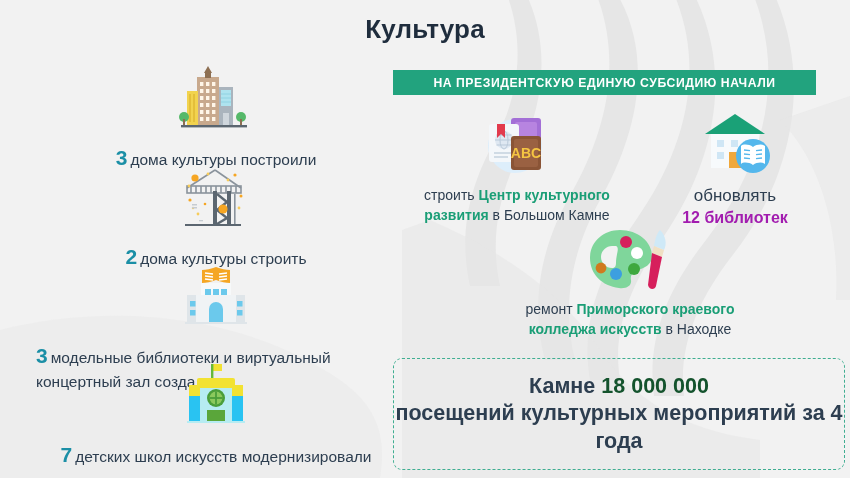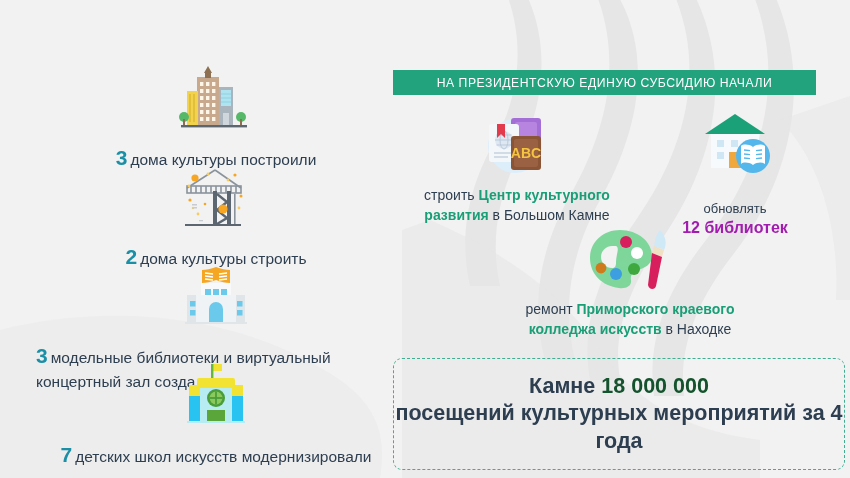--- a/index.html
+++ b/index.html
@@ -62,21 +62,21 @@
     margin-right: 3px;
   }
   
   .banner {
     position: absolute;
     left: 393px; top: 70px;
     width: 423px; height: 25px;
     background: #22a37e;
     color: #ffffff;
     font-size: 12.2px;
-    font-weight: normal;
+    font-weight: bold;
     letter-spacing: 0.55px;
     display: flex;
     align-items: center;
     justify-content: center;
     white-space: nowrap;
   }
   
   .subsidy-a {
     position: absolute;
     left: 398px; top: 108px;
@@ -96,21 +96,21 @@
     text-align: center;
   }
   .icon-wrap { display:flex; align-items:center; justify-content:center; }
   .cap {
     font-size: 14px;
     line-height: 1.4;
     color: #2d3e50;
     margin-top: 6px;
   }
   .cap .hl { color: #1a9e76; font-weight: bold; }
-  .cap-sm { font-size: 13px; color: #2d3e50; line-height: 1.35; margin-top: 20px; }
+  .cap-sm { font-size: 17px; color: #2d3e50; line-height: 1.35; margin-top: 5px; }
   .cap-big { font-size: 16px; font-weight: bold; color: #a21caf; line-height: 1.2; }
   
   .bottom-box {
     position: absolute;
     left: 393px; top: 358px;
     width: 452px; height: 112px;
     border: 1.6px dashed #3fae91;
     border-radius: 9px;
     display: flex;
     align-items: center;
@@ -135,20 +135,21 @@
       <path d="M600 -30 C660 40, 640 130, 600 200 C575 245, 560 300, 575 360 L545 360 C528 296, 545 238, 572 192 C608 128, 628 48, 585 -30 Z"></path>
       <path d="M680 -30 C740 60, 716 160, 664 236 C630 286, 612 330, 620 380 L590 380 C580 322, 600 272, 636 220 C688 146, 712 56, 662 -30 Z"></path>
       <path d="M762 -30 C820 70, 792 180, 732 256 C698 300, 678 346, 684 396 L654 396 C646 336, 670 286, 706 240 C766 164, 792 64, 742 -30 Z"></path>
       <path d="M512 -30 C552 26, 548 96, 520 152 C498 196, 490 240, 500 286 L470 286 C458 232, 470 186, 494 142 C522 92, 528 30, 496 -30 Z"></path>
       <path d="M430 220 C500 250, 560 290, 600 350 C630 396, 680 430, 760 440 L760 478 L402 478 L402 230 Z" opacity="0.55"></path>
       <path d="M0 330 C120 300, 250 318, 340 380 C380 408, 386 440, 380 478 L0 478 Z" opacity="0.4"></path>
       <path d="M780 120 C820 160, 840 230, 836 300 L850 300 L850 96 Z" opacity="0.5"></path>
     </g>
   </svg>
 
+  <div class="title">Культура</div>
 
   <div class="left-col">
 
     <div class="stat-row">
       <div class="stat-icon">
         <svg width="74" height="74" viewBox="0 0 74 74">
           <rect x="18" y="16" width="22" height="48" fill="#c9a88a"></rect>
           <rect x="18" y="16" width="22" height="48" fill="#c8a98d"></rect>
           <path d="M29 5 L33 12 L25 12 Z" fill="#8d6f52"></path>
           <rect x="26" y="11" width="6" height="6" fill="#8d6f52"></rect>

